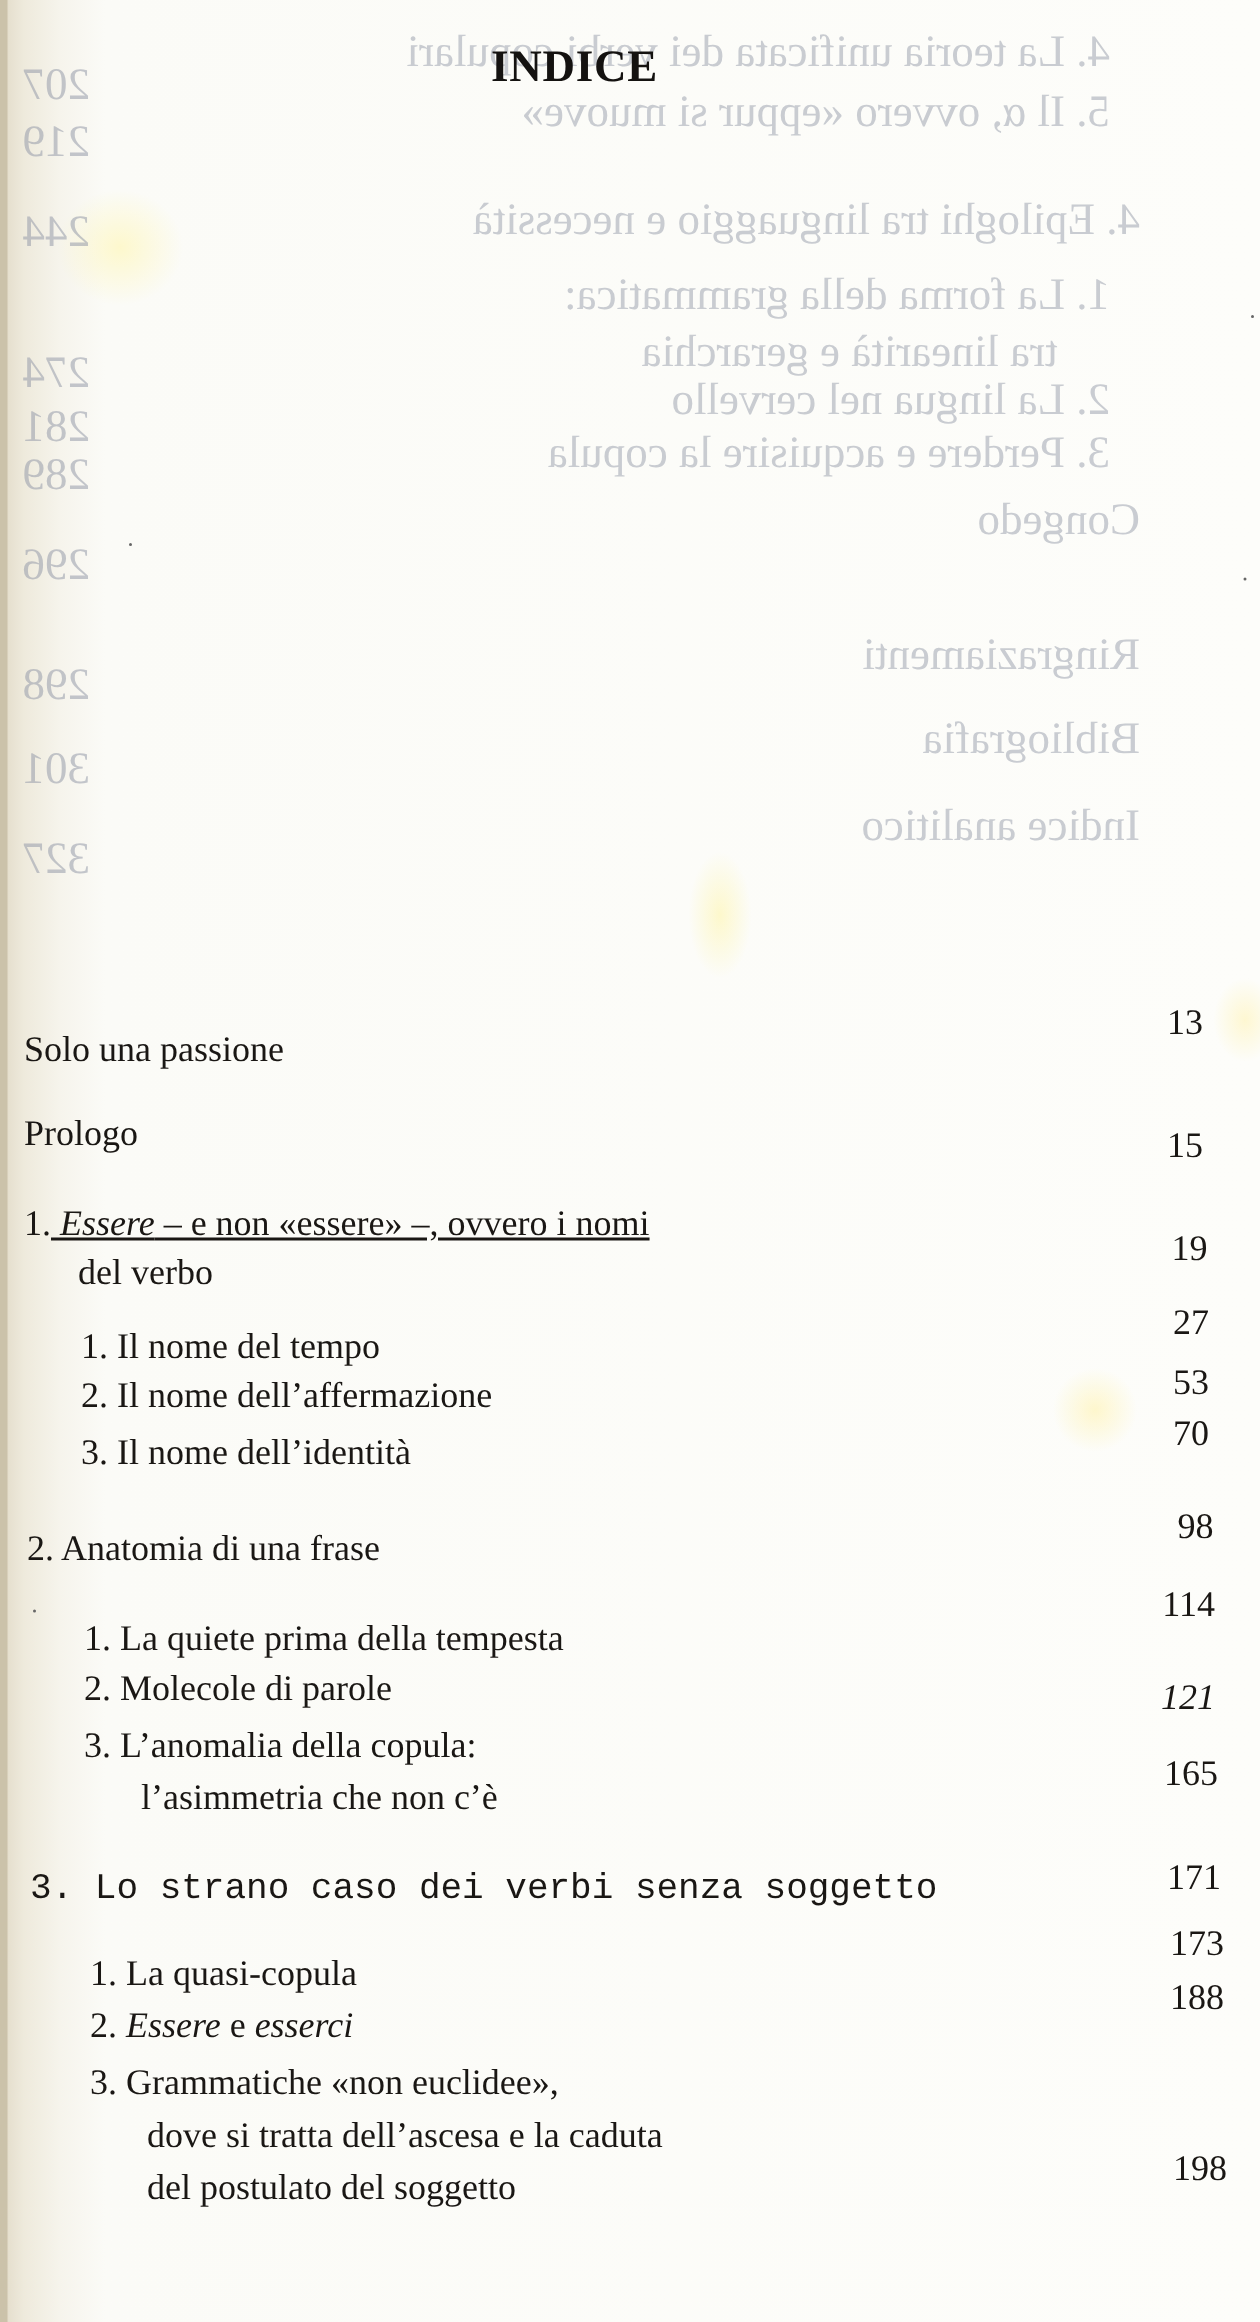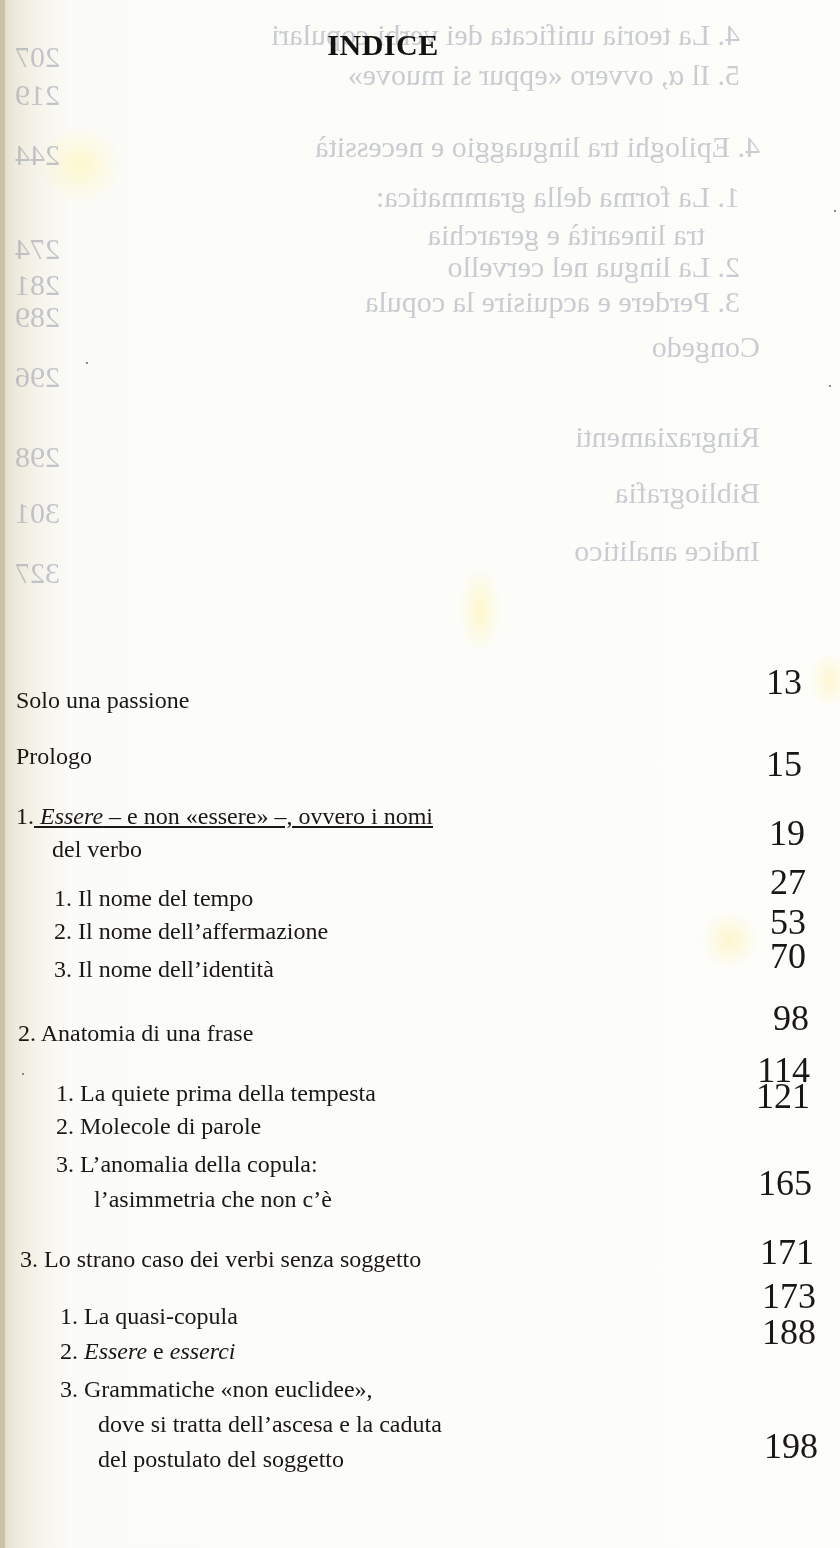--- a/index.html
+++ b/index.html
@@ -84,21 +84,21 @@
       color: #1a1714;
     }
     .entry .num {
       display: inline-block;
     }
     .entry i {
       font-style: italic;
     }
     .page-num {
       position: absolute;
-      font-size: 36px;
+      font-size: 24px;
       line-height: 33px;
       text-align: right;
       width: 80px;
       color: #1a1714;
     }
     .dot {
       position: absolute;
       width: 2px;
       height: 2px;
       background: #666;
@@ -186,32 +186,32 @@
     <div class="entry" style="left:56px; top:1077px;">
       <span class="num">1.</span>
       <span>La quiete prima della tempesta</span>
     </div>
     <div class="page-num" style="left:730px; top:1054px;">114</div>
 
     <div class="entry" style="left:56px; top:1110px;">
       <span class="num">2.</span>
       <span>Molecole di parole</span>
     </div>
-    <div class="page-num" style="left:730px; top:1080px;">121</div>
+    <div class="page-num" style="left:730px; top:1116px;font-style:italic;">121</div>
 
     <div class="entry" style="left:56px; top:1148px;">
       <span class="num">3.</span>
       <span>L’anomalia della copula:</span>
     </div>
     <div class="entry" style="left:94px; top:1183px;">
       <span>l’asimmetria che non c’è</span>
     </div>
     <div class="page-num" style="left:732px; top:1167px;">165</div>
 
-    <div class="entry" style="left:20px; top:1243px;">
+    <div class="entry" style="left:20px; top:1243px;font-family:Liberation Mono, monospace;">
       <span class="num">3.</span>
       <span>Lo strano caso dei verbi senza soggetto</span>
     </div>
     <div class="page-num" style="left:734px; top:1236px;">171</div>
 
     <div class="entry" style="left:60px; top:1300px;">
       <span class="num">1.</span>
       <span>La quasi-copula</span>
     </div>
     <div class="page-num" style="left:736px; top:1280px;">173</div>

